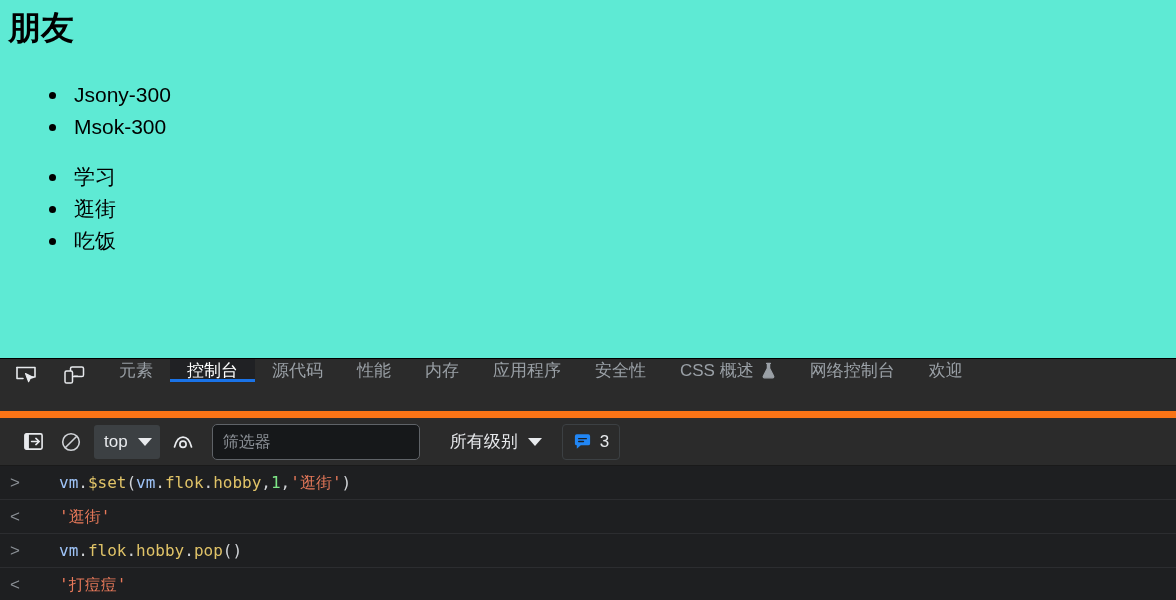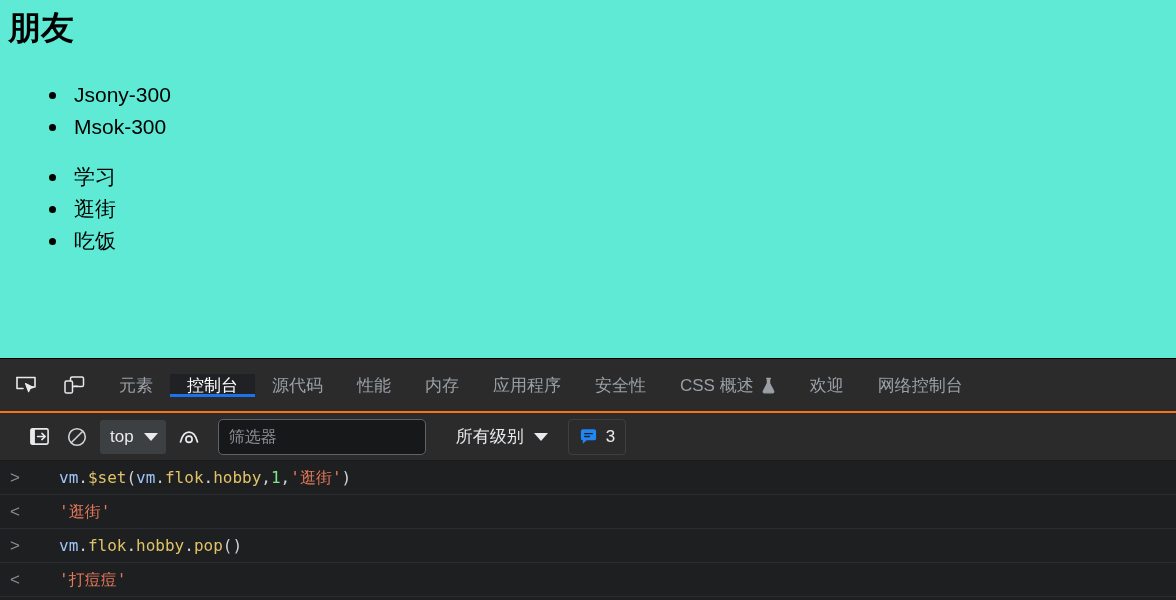--- a/index.html
+++ b/index.html
@@ -78,22 +78,22 @@
     color: #e8eaed;
     font-family: "Liberation Sans", "DejaVu Sans", sans-serif;
   }
 
   
   .tabbar {
     position: relative;
     height: 52px;
     background: #2b2b2b;
     display: flex;
-    align-items: center;
-    border-bottom: 2px solid #f97316;
+    align-items: flex-start;
+    border-bottom: 7px solid #f97316;
     white-space: nowrap;
   }
   .tool-icons {
     display: flex;
     align-items: center;
     padding-left: 10px;
     gap: 16px;
   }
   .icon-btn {
     width: 32px;
@@ -139,21 +139,21 @@
     display: inline-flex;
     align-items: center;
   }
 
   
   .console-toolbar {
     height: 48px;
     background: #2b2b2b;
     display: flex;
     align-items: center;
-    padding-left: 22px;
+    padding-left: 16px;
     border-bottom: 1px solid #1a1a1a;
     box-sizing: border-box;
     gap: 0;
   }
   .ctb-icon {
     width: 34px;
     height: 34px;
     display: flex;
     align-items: center;
     justify-content: center;
@@ -320,24 +320,24 @@
         </div>
         <div class="tab">
           <span>CSS 概述</span>
           <span class="flask">
             <svg width="15" height="17" viewBox="0 0 15 17">
               <path d="M5.6 1.4h3.8M6.4 1.4v5L2.4 14a1.2 1.2 0 001.05 1.8h8.1A1.2 1.2 0 0012.6 14L8.6 6.4v-5" fill="#9aa0a6" stroke="#9aa0a6" stroke-width="1.3" stroke-linecap="round" stroke-linejoin="round"></path>
             </svg>
           </span>
         </div>
         <div class="tab">
+          <span>网络控制台</span>
+        </div>
+        <div class="tab">
           <span>欢迎</span>
-        </div>
-        <div class="tab">
-          <span>网络控制台</span>
         </div>
       </div>
   </div>
 
   <div class="console-toolbar">
     <div class="ctb-icon">
       <svg width="21" height="21" viewBox="0 0 22 22">
         <rect x="2" y="3" width="18" height="16" rx="1.6" fill="none" stroke="#e8eaed" stroke-width="1.7"></rect>
         <rect x="2" y="3" width="4.2" height="16" fill="#e8eaed"></rect>
         <path d="M9 11h7.5M13.5 7.8L17 11l-3.5 3.2" fill="none" stroke="#e8eaed" stroke-width="1.7" stroke-linecap="round" stroke-linejoin="round"></path>

